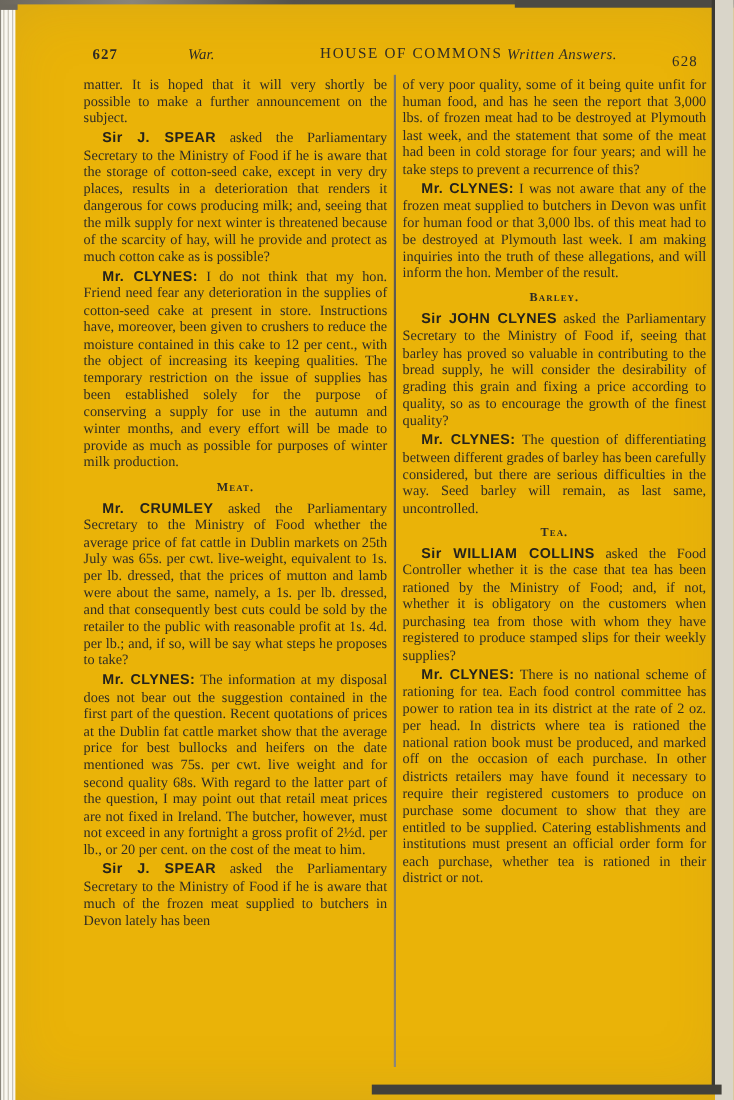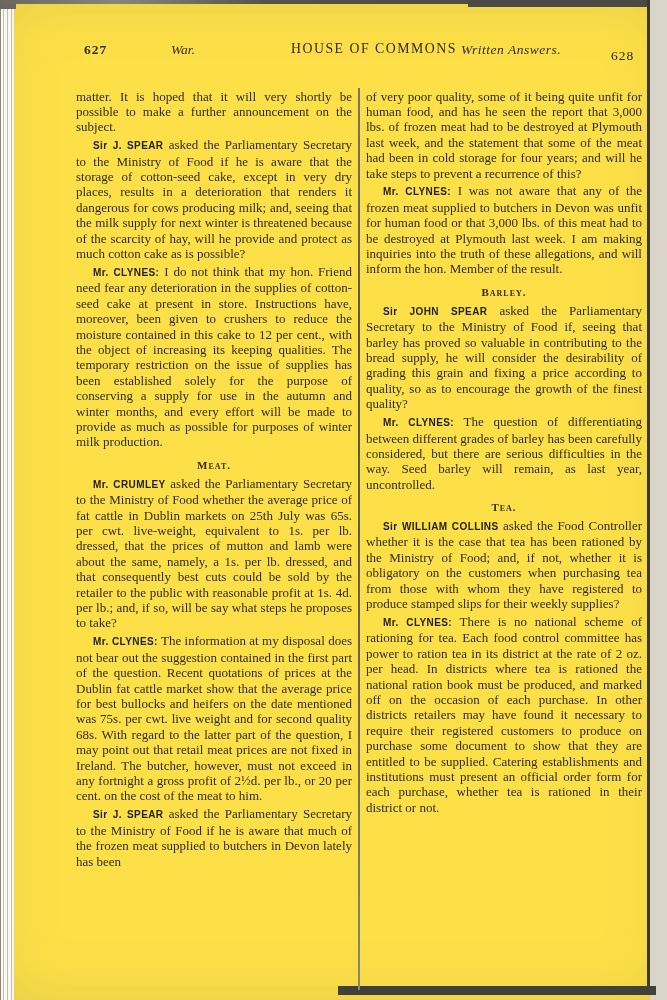--- a/index.html
+++ b/index.html
@@ -2,21 +2,21 @@
 <html><head>
 <meta charset="utf-8">
 <style>
   html,body{margin:0;padding:0;}
   body{
     width:667px;height:1000px;overflow:hidden;position:relative;
     background:#eae6da;
     font-family:"Liberation Serif","DejaVu Serif",serif;
   }
   .page{
-    position:absolute;inset:0;background:#fde047;
+    position:absolute;inset:0;background:#eab308;
     box-shadow:inset 0 0 60px rgba(120,110,90,.18);
   }
   
   .edge-top{position:absolute;top:0;left:0;width:667px;height:4px;background:linear-gradient(90deg,#6b675e 0%,#8a857a 18%,#55524b 40%,#4c4a44 100%);}
   .edge-top-right{position:absolute;top:0;left:468px;width:199px;height:7px;background:#4c4a44;}
   .edge-right-line{position:absolute;top:0;left:647px;width:3px;height:992px;background:#3a3934;}
   .edge-right-outer{position:absolute;top:0;left:650px;width:17px;height:1000px;background:#d9d5c9;}
   .edge-bottom-right{position:absolute;top:986px;left:338px;width:318px;height:9px;background:#42403a;}
   .edge-left{position:absolute;top:0;left:0;width:14px;height:1000px;background:#f9f7f1;}
   .edge-left .pg1,.edge-left .pg2,.edge-left .pg3{position:absolute;top:0;height:1000px;width:1px;background:#c2bdb0;}
@@ -26,30 +26,30 @@
 
   .content{position:absolute;left:76px;top:40px;width:566px;color:#2f2c26;}
 
   .pg-header{position:relative;height:26px;font-size:13.5px;}
   .pg-header .pnum-l{position:absolute;left:8px;top:2px;font-weight:bold;letter-spacing:1px;}
   .pg-header .run-l{position:absolute;left:95px;top:2px;font-style:italic;text-align:right;}
   .pg-header .title{position:absolute;left:215px;top:1px;letter-spacing:1.5px;font-size:13.8px;}
   .pg-header .run-r{position:absolute;left:385px;top:2px;font-style:italic;letter-spacing:.5px;}
   .pg-header .pnum-r{position:absolute;left:535px;top:8px;letter-spacing:1px;text-align:center;}
 
-  .cols{position:relative;display:flex;gap:14px;margin-top:20px;}
+  .cols{position:relative;display:flex;gap:14px;margin-top:0;}
   .col{width:276px;font-size:13px;line-height:15.4px;text-align:justify;}
   .col-divider{position:absolute;left:282px;top:2px;height:902px;width:2px;
     background:linear-gradient(180deg,#7a766c 0%,#55524a 30%,#6b675e 70%,#8a867b 100%);}
 
   .para{margin:2.5px 0;text-indent:17px;}
   .para.cont{text-indent:0;}
   .speaker{
     font-family:"Liberation Sans","DejaVu Sans",sans-serif;
-    font-weight:bold;font-size:10px;letter-spacing:.4px;color:#24221d;
+    font-weight:bold;font-size:13px;letter-spacing:.4px;color:#24221d;
   }
   .sec{margin:8px 0 2px;text-align:center;text-indent:0;font-weight:bold;
     font-variant:small-caps;letter-spacing:1px;font-size:11px;}
 </style>
 </head>
 <body>
 
 <div class="page">
 
   <div class="edge-left">
@@ -85,22 +85,22 @@
         <h3 class="sec">Meat.</h3>
         <p class="para"><span class="speaker">Mr. CRUMLEY</span> <span>asked the Parliamentary Secretary to the Ministry of Food whether the average price of fat cattle in Dublin markets on 25th July was 65s. per cwt. live-weight, equivalent to 1s. per lb. dressed, that the prices of mutton and lamb were about the same, namely, a 1s. per lb. dressed, and that consequently best cuts could be sold by the retailer to the public with reasonable profit at 1s. 4d. per lb.; and, if so, will be say what steps he proposes to take?</span></p>
         <p class="para"><span class="speaker">Mr. CLYNES:</span> <span>The information at my disposal does not bear out the suggestion contained in the first part of the question. Recent quotations of prices at the Dublin fat cattle market show that the average price for best bullocks and heifers on the date mentioned was 75s. per cwt. live weight and for second quality 68s. With regard to the latter part of the question, I may point out that retail meat prices are not fixed in Ireland. The butcher, however, must not exceed in any fortnight a gross profit of 2½d. per lb., or 20 per cent. on the cost of the meat to him.</span></p>
         <p class="para"><span class="speaker">Sir J. SPEAR</span> <span>asked the Parliamentary Secretary to the Ministry of Food if he is aware that much of the frozen meat supplied to butchers in Devon lately has been</span></p>
       </div>
 
       <div class="col">
         <p class="para cont"><span>of very poor quality, some of it being quite unfit for human food, and has he seen the report that 3,000 lbs. of frozen meat had to be destroyed at Plymouth last week, and the statement that some of the meat had been in cold storage for four years; and will he take steps to prevent a recurrence of this?</span></p>
         <p class="para"><span class="speaker">Mr. CLYNES:</span> <span>I was not aware that any of the frozen meat supplied to butchers in Devon was unfit for human food or that 3,000 lbs. of this meat had to be destroyed at Plymouth last week. I am making inquiries into the truth of these allegations, and will inform the hon. Member of the result.</span></p>
         <h3 class="sec">Barley.</h3>
-        <p class="para"><span class="speaker">Sir JOHN SPEAR</span> <span>asked the Parliamentary Secretary to the Ministry of Food if, seeing that barley has proved so valuable in contributing to the bread supply, he will consider the desirability of grading this grain and fixing a price according to quality, so as to encourage the growth of the finest quality?</span></p>
-        <p class="para"><span class="speaker">Mr. CLYNES:</span> <span>The question of differentiating between different grades of barley has been carefully considered, but there are serious difficulties in the way. Seed barley will remain, as last year, uncontrolled.</span></p>
+        <p class="para"><span class="speaker">Sir JOHN CLYNES</span> <span>asked the Parliamentary Secretary to the Ministry of Food if, seeing that barley has proved so valuable in contributing to the bread supply, he will consider the desirability of grading this grain and fixing a price according to quality, so as to encourage the growth of the finest quality?</span></p>
+        <p class="para"><span class="speaker">Mr. CLYNES:</span> <span>The question of differentiating between different grades of barley has been carefully considered, but there are serious difficulties in the way. Seed barley will remain, as last same, uncontrolled.</span></p>
         <h3 class="sec">Tea.</h3>
         <p class="para"><span class="speaker">Sir WILLIAM COLLINS</span> <span>asked the Food Controller whether it is the case that tea has been rationed by the Ministry of Food; and, if not, whether it is obligatory on the customers when purchasing tea from those with whom they have registered to produce stamped slips for their weekly supplies?</span></p>
         <p class="para"><span class="speaker">Mr. CLYNES:</span> <span>There is no national scheme of rationing for tea. Each food control committee has power to ration tea in its district at the rate of 2 oz. per head. In districts where tea is rationed the national ration book must be produced, and marked off on the occasion of each purchase. In other districts retailers may have found it necessary to require their registered customers to produce on purchase some document to show that they are entitled to be supplied. Catering establishments and institutions must present an official order form for each purchase, whether tea is rationed in their district or not.</span></p>
       </div>
     </div>
 
   </div>
 </div>
 
 </body></html>

